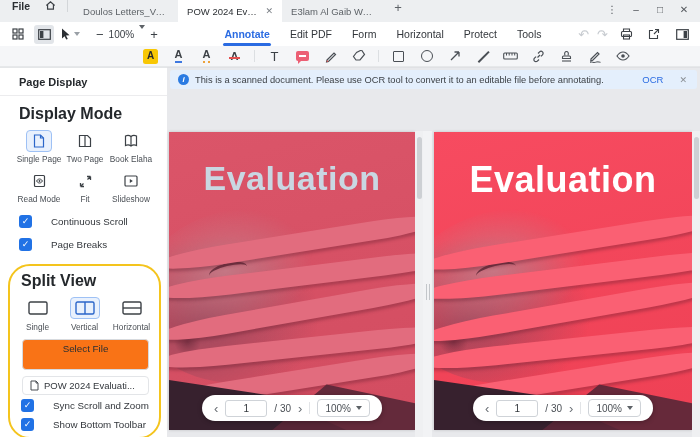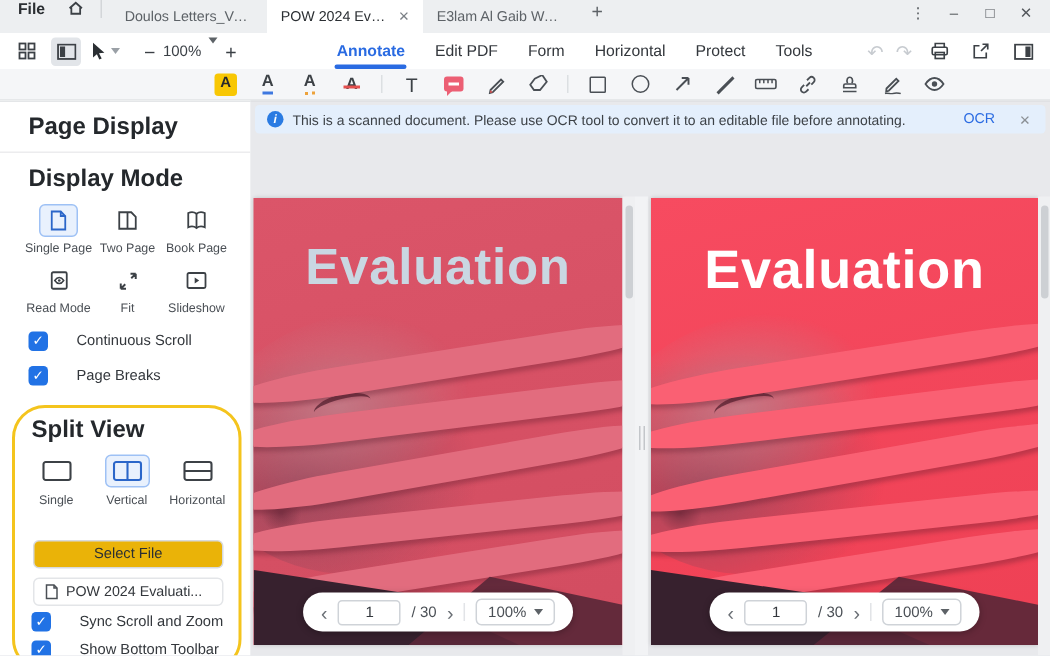--- a/index.html
+++ b/index.html
@@ -52,41 +52,41 @@
   .shape-rect { width:11px; height:11px; border:1.4px solid #4a4f55; border-radius:1px; }
   .shape-circ { width:12px; height:12px; border:1.4px solid #4a4f55; border-radius:50%; }
   .shape-line { width:13px; height:13px; position:relative; }
   .shape-line::after { content:""; position:absolute; left:0; top:6px; width:15px; height:1.5px; background:#4a4f55; transform:rotate(-45deg); }
 
   
   .body { flex:1; display:flex; min-height:0; }
 
   
   .sidebar { width:167px; flex:0 0 167px; background:#ffffff; border-top:1px solid #e4e6e8; overflow:hidden; }
-  .sb-title { font-size:16px; font-weight:bold; color:#24282c; padding:8px 0 7px 19px; border-bottom:1px solid #ececee; }
+  .sb-title { font-size:11px; font-weight:bold; color:#24282c; padding:8px 0 7px 19px; border-bottom:1px solid #ececee; }
   .sb-section { padding:9px 0 0 19px; }
   .sb-label { font-size:16px; font-weight:bold; color:#24282c; margin-bottom:7px; }
   .dm-grid { display:grid; grid-template-columns:46px 46px 46px; row-gap:6px; margin-left:-3px; }
   .dm-cell { display:flex; flex-direction:column; align-items:center; gap:2px; }
   .dm-icon { width:26px; height:22px; display:flex; align-items:center; justify-content:center; border-radius:4px; border:1px solid transparent; }
   .dm-cell.selected .dm-icon { background:#e9f1fd; border-color:#9ec1f5; }
   .dm-label { font-size:8.3px; color:#4a4f55; white-space:nowrap; }
   .cb-row { display:flex; align-items:center; gap:19px; padding:5px 0 5px 19px; }
   .cb { width:13px; height:13px; background:#2172e5; border-radius:3px; display:flex; align-items:center; justify-content:center; flex:0 0 13px; }
   .cb::after { content:"✓"; color:#fff; font-size:9px; line-height:1; }
   .cb-label { font-size:9.8px; color:#33373c; }
   .split-box { border:2.5px solid #f4c41d; border-radius:22px; margin:8px 6px 0 8px; padding:6px 0 4px 0; }
   .split-box .sb-label { padding-left:11px; }
   .sv-grid { display:grid; grid-template-columns:1fr 1fr 1fr; margin:2px 4px 0 4px; }
   .sv-cell { display:flex; flex-direction:column; align-items:center; gap:3px; }
   .sv-icon { width:30px; height:22px; display:flex; align-items:center; justify-content:center; border-radius:4px; border:1px solid transparent; }
   .sv-cell.selected .sv-icon { background:#e9f1fd; border-color:#9ec1f5; }
   .sv-label { font-size:8.3px; color:#4a4f55; }
-  .select-file-btn { display:block; margin:22px 10px 0 12px; height:19px; line-height:17px; text-align:center;
-                     border:1px solid #d7dade; border-radius:4px; background:#eab308; font-size:9.8px; color:#2b2f33; }
+  .select-file-btn { display:block; margin:7px 10px 0 12px; height:31px; line-height:17px; text-align:center;
+                     border:1px solid #d7dade; border-radius:4px; background:#f97316; font-size:9.8px; color:#2b2f33; }
   .file-chip { display:flex; align-items:center; gap:5px; margin:6px 10px 0 12px; height:19px; padding:0 7px;
                border:1px solid #e3e5e8; border-radius:4px; font-size:9.5px; color:#33373c; }
   .split-box .cb-row { padding-left:11px; padding-top:4px; padding-bottom:2px; }
 
   
   .content { flex:1; background:#e8e9ec; border-top:1px solid #e0e1e4; display:flex; flex-direction:column; min-width:0; }
   .banner { height:19px; flex:0 0 19px; margin:2px 3px 2px 3px; background:#e4effc; border-radius:3px;
             display:flex; align-items:center; padding:0 8px; gap:6px; }
   .info-ic { width:11px; height:11px; border-radius:50%; background:#2a7be2; color:#fff; font-size:8px; font-weight:bold;
              display:flex; align-items:center; justify-content:center; font-style:italic; flex:0 0 11px; }
@@ -399,21 +399,21 @@
             <div class="dm-icon">
                 <span>
               <svg width="14" height="14" viewBox="0 0 14 14">
                     <g fill="none" stroke="#3c4146" stroke-width="1.2">
                       <path d="M7 2.5C5.5 1.3 3.2 1.2 1.5 2v9.5c1.7-.8 4-.7 5.5.5 1.5-1.2 3.8-1.3 5.5-.5V2C10.8 1.2 8.5 1.3 7 2.5z"></path>
                       <path d="M7 2.5V12"></path>
                     </g>
                   </svg>
             </span>
               </div>
-            <div class="dm-label">Book Page</div>
+            <div class="dm-label">Book Elaha</div>
           </div>
           <div class="dm-cell">
             <div class="dm-icon">
                 <span>
               <svg width="13" height="14" viewBox="0 0 13 14">
                     <rect x="1.5" y="1.5" width="10" height="11" rx="1" fill="none" stroke="#3c4146" stroke-width="1.2"></rect>
                     <path d="M3.5 7c1-1.5 2-2 3-2s2 .5 3 2c-1 1.5-2 2-3 2s-2-.5-3-2z" fill="none" stroke="#3c4146" stroke-width="1"></path>
                     <circle cx="6.5" cy="7" r="0.9" fill="#3c4146"></circle>
                   </svg>
             </span>

